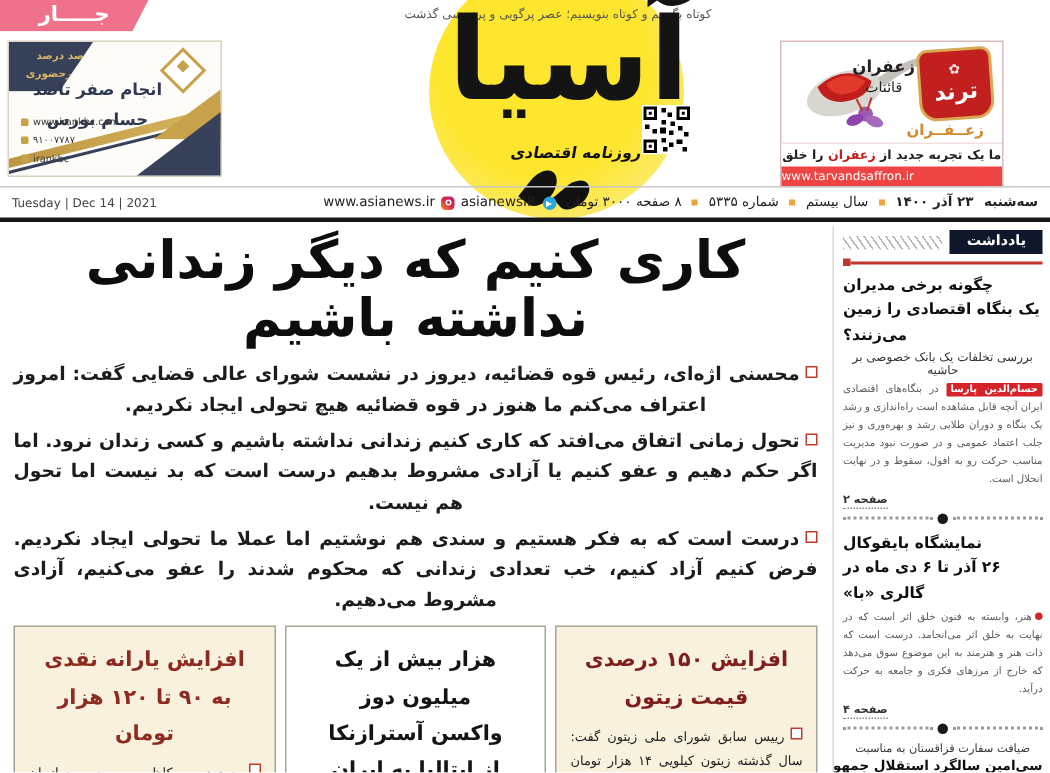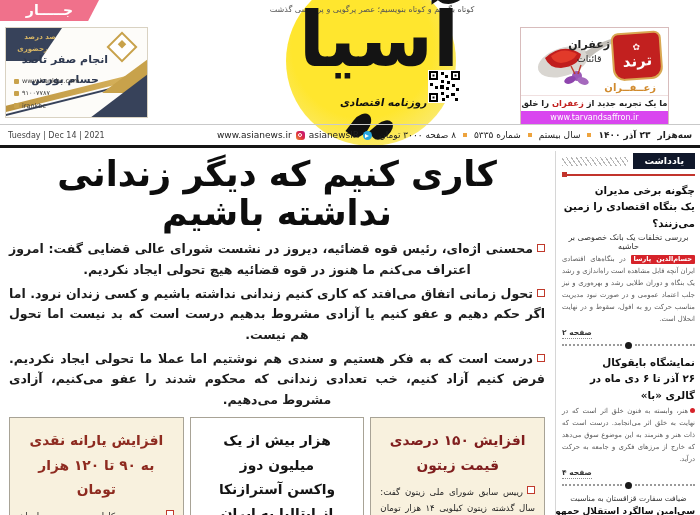--- a/index.html
+++ b/index.html
@@ -57,22 +57,22 @@
   .sf-shield .nm{font-size:15px;font-weight:bold;line-height:1.2;}
   .sf-lab{position:absolute;right:58px;top:10px;text-align:center;direction:rtl;color:#222;}
   .sf-lab .l1{font-size:11px;font-weight:bold;}
   .sf-lab .l2{font-size:9.5px;margin-top:2px;}
   .sf-brandsub{position:absolute;right:12px;top:54px;color:#d18a2d;font-weight:bold;
     font-size:10px;letter-spacing:3px;direction:rtl;}
   .sf-art{position:absolute;left:4px;top:4px;}
   .sf-slogan{position:absolute;left:0;right:0;bottom:13px;height:15px;line-height:15px;
     text-align:center;font-size:8.4px;color:#222;font-weight:bold;direction:rtl;border-top:1px solid #f0e0e0;background:#fff;}
   .sf-slogan .em{color:#c2201f;}
-  .sf-url{position:absolute;left:0;right:0;bottom:0;height:13px;background:#d946ef;color:#fff;
-    font-size:8px;line-height:13px;text-align:center;direction:ltr;}
+  .sf-url{position:absolute;left:0;right:0;bottom:0;height:13px;background:#ef4444;color:#fff;
+    font-size:8px;line-height:13px;text-align:left;direction:ltr;}
   
   .dateline{position:absolute;left:0;top:124px;width:700px;height:24px;box-sizing:border-box;
     border-top:1px solid #c9c9c9;border-bottom:3px solid #161616;display:flex;direction:rtl;
     align-items:center;padding:0 8px;gap:7px;font-size:9px;color:#222;z-index:4;}
   .dateline .b{font-weight:bold;}
   .dot-or{width:4px;height:4px;background:#eda33e;flex:0 0 auto;}
   .social{display:flex;direction:ltr;align-items:center;gap:4px;margin-left:58px;}
   .ig{width:9px;height:9px;border-radius:3px;background:linear-gradient(45deg,#f09433,#dc2743,#bc1888);position:relative;}
   .ig::before{content:"";position:absolute;left:2.5px;top:2.5px;width:4px;height:4px;border:1px solid #fff;border-radius:50%;box-sizing:border-box;}
   .tg{width:9px;height:9px;border-radius:50%;background:#2aa7de;position:relative;}
@@ -83,21 +83,21 @@
   .notes{width:145px;flex:0 0 145px;box-sizing:border-box;border-left:1px solid #d6d6d6;
     padding:0 5px 0 6px;overflow:hidden;}
   .content{flex:1;box-sizing:border-box;padding:2px 10px 6px 9px;overflow:hidden;}
   
   .tab-row{display:flex;align-items:center;gap:5px;margin-top:2px;}
   .tab{background:#0f172a;color:#fff;font-size:9.5px;font-weight:bold;padding:2px 11px 3px;}
   .hatch{flex:1;height:9px;background:repeating-linear-gradient(55deg,#b5b5b5 0 1px,transparent 1px 4px);}
   .tab-rule{display:flex;align-items:center;margin:3px 0 5px;}
   .tab-rule .line{flex:1;height:2px;background:#c2342c;}
   .tab-rule .sq{width:5px;height:5px;background:#c2342c;}
-  .note-title{text-align:right;font-weight:bold;font-size:10.3px;line-height:1.6;color:#0f0f0f;letter-spacing:-0.2px;}
+  .note-title{text-align:left;font-weight:bold;font-size:10.3px;line-height:1.6;color:#0f0f0f;letter-spacing:-0.2px;}
   .note-title.one{white-space:nowrap;font-size:9px;}
   .note-sub{text-align:center;font-size:8px;color:#333;margin-top:2px;}
   .note-pre{text-align:center;font-size:7.6px;color:#333;margin-bottom:1px;}
   .note-body{font-size:6.8px;color:#5a5a5a;text-align:justify;line-height:1.75;margin-top:3px;}
   .chip{background:#d6232a;color:#fff;padding:0 3px 1px;font-size:6.6px;border-radius:1px;font-weight:bold;}
   .nmark{display:inline-block;width:5px;height:5px;border-radius:50%;background:#d6232a;margin-left:2px;}
   .note-page{font-size:7.5px;font-weight:bold;color:#333;text-align:left;margin-top:2px;}
   .note-page span{border-bottom:1px dotted #8a8a8a;padding-bottom:1px;}
   .sep{display:flex;align-items:center;margin:5px 0;gap:3px;}
   .sep .dl{flex:1;border-top:2px dotted #9a9a9a;}
@@ -205,21 +205,21 @@
   <div class="sf-shield">
     <div class="fl">✿</div>
     <div class="nm">ترند</div>
   </div>
   <div class="sf-brandsub">زعــفــران</div>
   <div class="sf-slogan"><span>ما یک تجربه جدید از </span><span class="em">زعفران</span><span> را خلق کرده‌ایم</span></div>
   <div class="sf-url">www.tarvandsaffron.ir</div>
 </div>
 
 <div class="dateline">
-  <span class="b">سه‌هزار</span>
+  <span class="b">سه‌شنبه</span>
   <span class="b">۲۳ آذر ۱۴۰۰</span>
   <span class="dot-or"></span>
   <span>سال بیستم</span>
   <span class="dot-or"></span>
   <span>شماره ۵۳۳۵</span>
   <span class="dot-or"></span>
   <span>۸ صفحه ۳۰۰۰ تومان</span>
   <span class="social">
     <span>www.asianews.ir</span>
     <span class="ig"></span>

